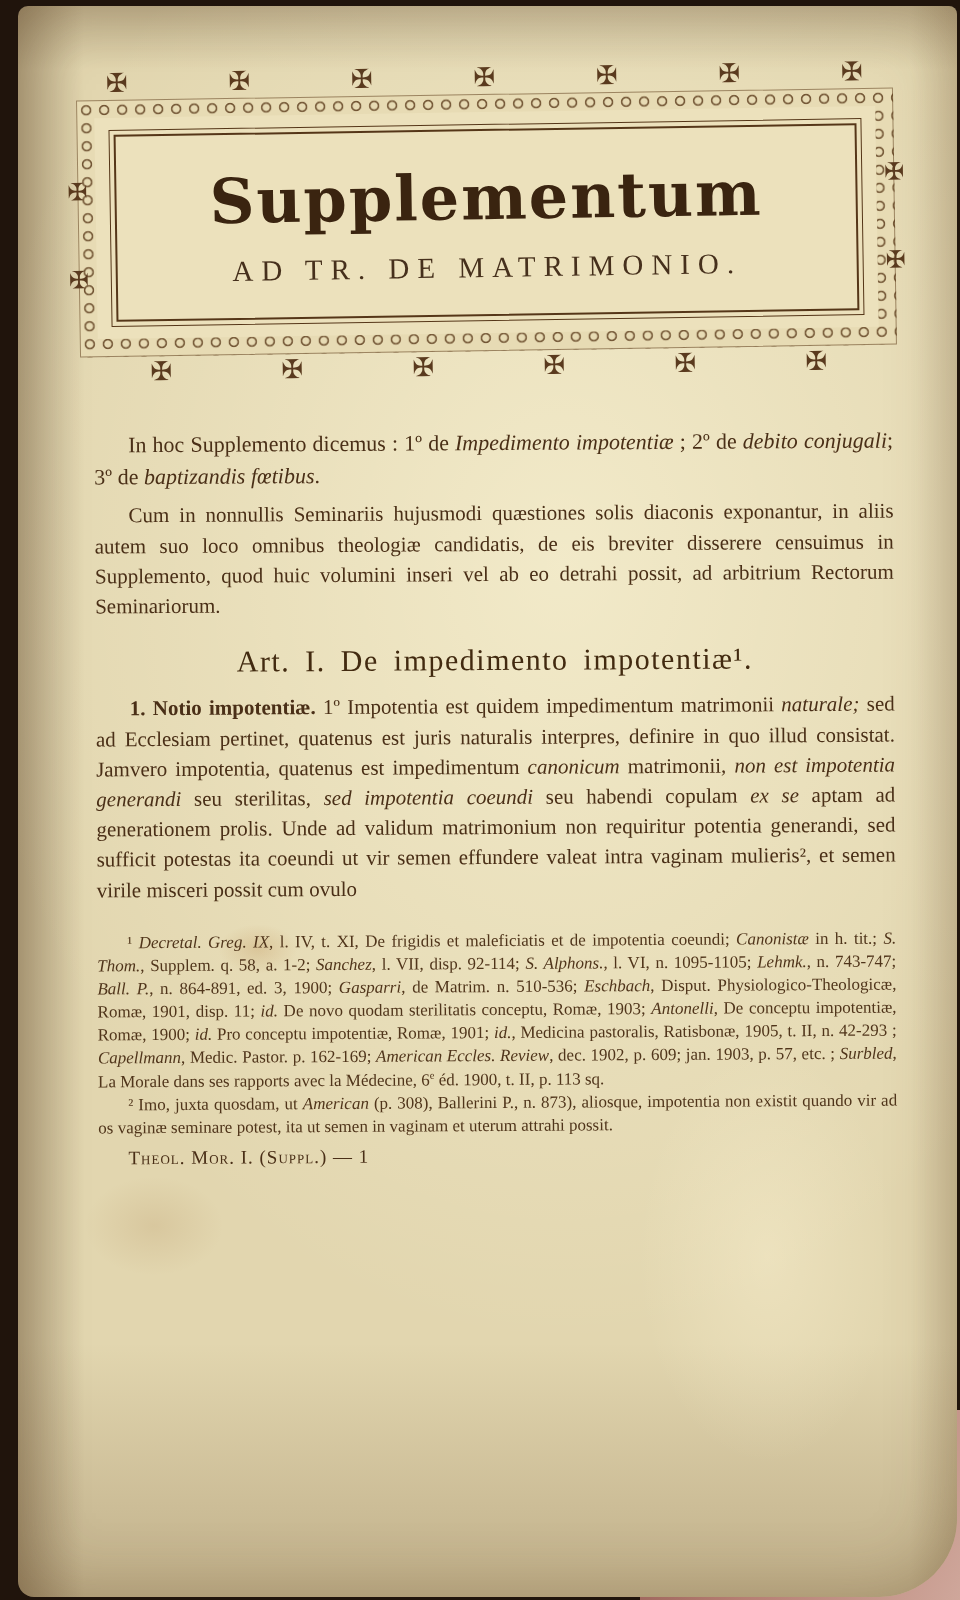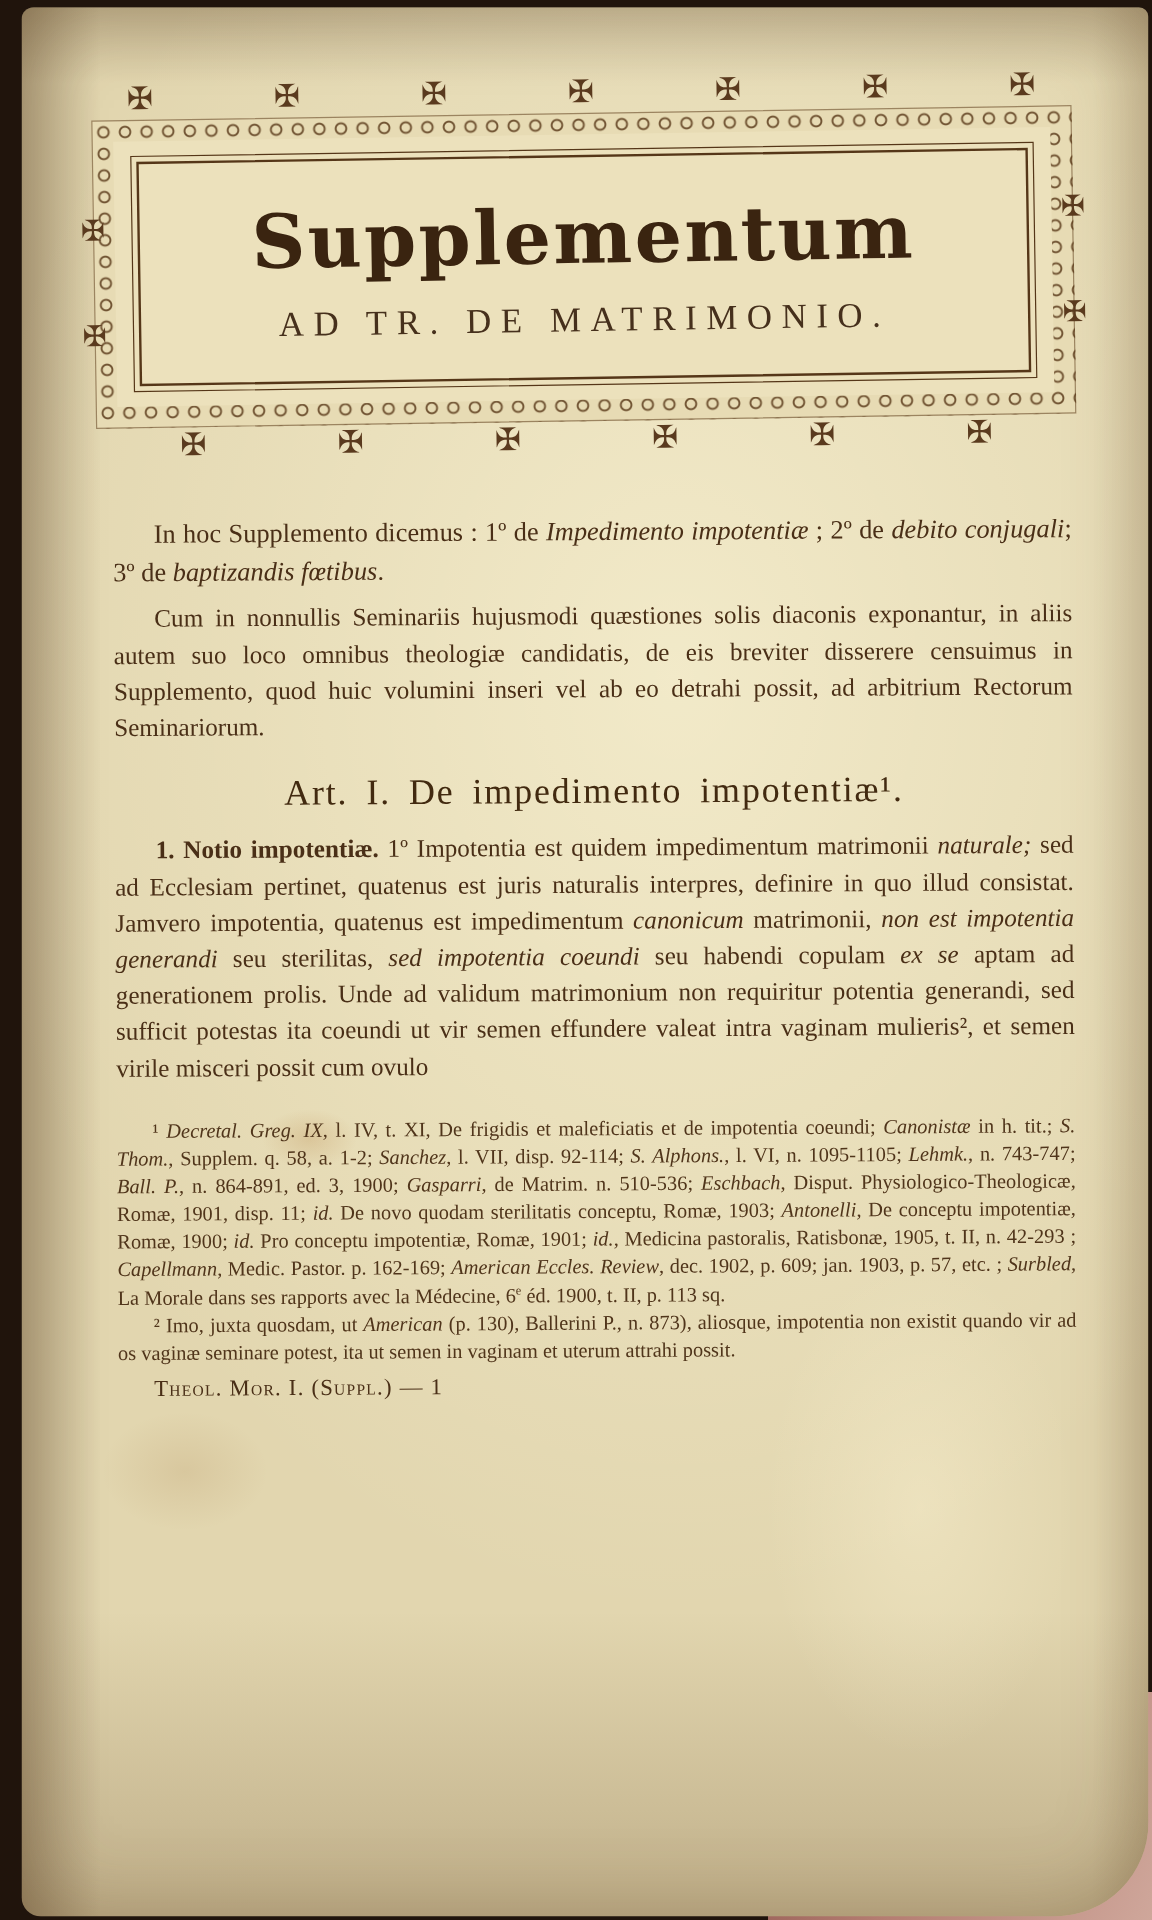--- a/index.html
+++ b/index.html
@@ -143,18 +143,18 @@
   </div>
 
   <div class="text-block">
     <p class="body intro"><span>In hoc Supplemento dicemus : 1º de </span><span style="font-style: italic;">Impedimento impotentiæ</span><span> ; 2º de </span><span style="font-style: italic;">debito conjugali</span><span>; 3º de </span><span style="font-style: italic;">baptizandis fœtibus</span><span>.</span></p>
     <p class="body">Cum in nonnullis Seminariis hujusmodi quæstiones solis diaconis exponantur, in aliis autem suo loco omnibus theologiæ candidatis, de eis breviter disserere censuimus in Supplemento, quod huic volumini inseri vel ab eo detrahi possit, ad arbitrium Rectorum Seminariorum.</p>
     <h2 class="article-heading">Art. I. De impedimento impotentiæ¹.</h2>
     <p class="body"><span style="font-weight: bold;">1.  </span><span style="font-weight: bold;">Notio impotentiæ.  </span><span>1º Impotentia est quidem impedimentum matrimonii </span><span style="font-style: italic;">naturale;</span><span> sed ad Ecclesiam pertinet, quatenus est juris naturalis interpres, definire in quo illud consistat.  Jamvero impotentia, quatenus est impedimentum </span><span style="font-style: italic;">canonicum</span><span> matrimonii, </span><span style="font-style: italic;">non est impotentia generandi</span><span> seu sterilitas, </span><span style="font-style: italic;">sed impotentia coeundi</span><span> seu habendi copulam </span><span style="font-style: italic;">ex se</span><span> aptam ad generationem prolis.  Unde ad validum matrimonium non requiritur potentia generandi, sed sufficit potestas ita coeundi ut vir semen effundere valeat intra vaginam mulieris², et semen virile misceri possit cum ovulo</span></p>
 
     <div class="footnotes">
       <p class="fn"><span>¹ </span><span style="font-style: italic;">Decretal. Greg. IX</span><span>, l. IV, t. XI, De frigidis et maleficiatis et de impotentia coeundi; </span><span style="font-style: italic;">Canonistæ</span><span> in h. tit.; </span><span style="font-style: italic;">S. Thom.</span><span>, Supplem. q. 58, a. 1-2; </span><span style="font-style: italic;">Sanchez</span><span>, l. VII, disp. 92-114; </span><span style="font-style: italic;">S. Alphons.</span><span>, l. VI, n. 1095-1105; </span><span style="font-style: italic;">Lehmk.</span><span>, n. 743-747; </span><span style="font-style: italic;">Ball. P.</span><span>, n. 864-891, ed. 3, 1900; </span><span style="font-style: italic;">Gasparri</span><span>, de Matrim. n. 510-536; </span><span style="font-style: italic;">Eschbach</span><span>, Disput. Physiologico-Theologicæ, Romæ, 1901, disp. 11; </span><span style="font-style: italic;">id.</span><span> De novo quodam sterilitatis conceptu, Romæ, 1903; </span><span style="font-style: italic;">Antonelli</span><span>, De conceptu impotentiæ, Romæ, 1900; </span><span style="font-style: italic;">id.</span><span> Pro conceptu impotentiæ, Romæ, 1901; </span><span style="font-style: italic;">id.</span><span>, Medicina pastoralis, Ratisbonæ, 1905, t. II, n. 42-293 ; </span><span style="font-style: italic;">Capellmann</span><span>, Medic. Pastor. p. 162-169; </span><span style="font-style: italic;">American Eccles. Review</span><span>, dec. 1902, p. 609; jan. 1903, p. 57, etc. ; </span><span style="font-style: italic;">Surbled</span><span>, La Morale dans ses rapports avec la Médecine, 6</span><sup>e</sup><span> éd. 1900, t. II, p. 113 sq.</span></p>
-      <p class="fn"><span>² Imo, juxta quosdam, ut </span><span style="font-style: italic;">American</span><span> (p. 130), </span><span style="">Ballerini P.</span><span>, n. 873), aliosque, impotentia non existit quando vir ad os vaginæ seminare potest, ita ut semen in vaginam et uterum attrahi possit.</span></p>
+      <p class="fn"><span>² Imo, juxta quosdam, ut </span><span style="font-style: italic;">American</span><span> (p. 308), </span><span style="">Ballerini P.</span><span>, n. 873), aliosque, impotentia non existit quando vir ad os vaginæ seminare potest, ita ut semen in vaginam et uterum attrahi possit.</span></p>
       <p class="page-footer">Theol. Mor. I. (Suppl.) — 1</p>
     </div>
   </div>
 
 </div>
 
 </body></html>

